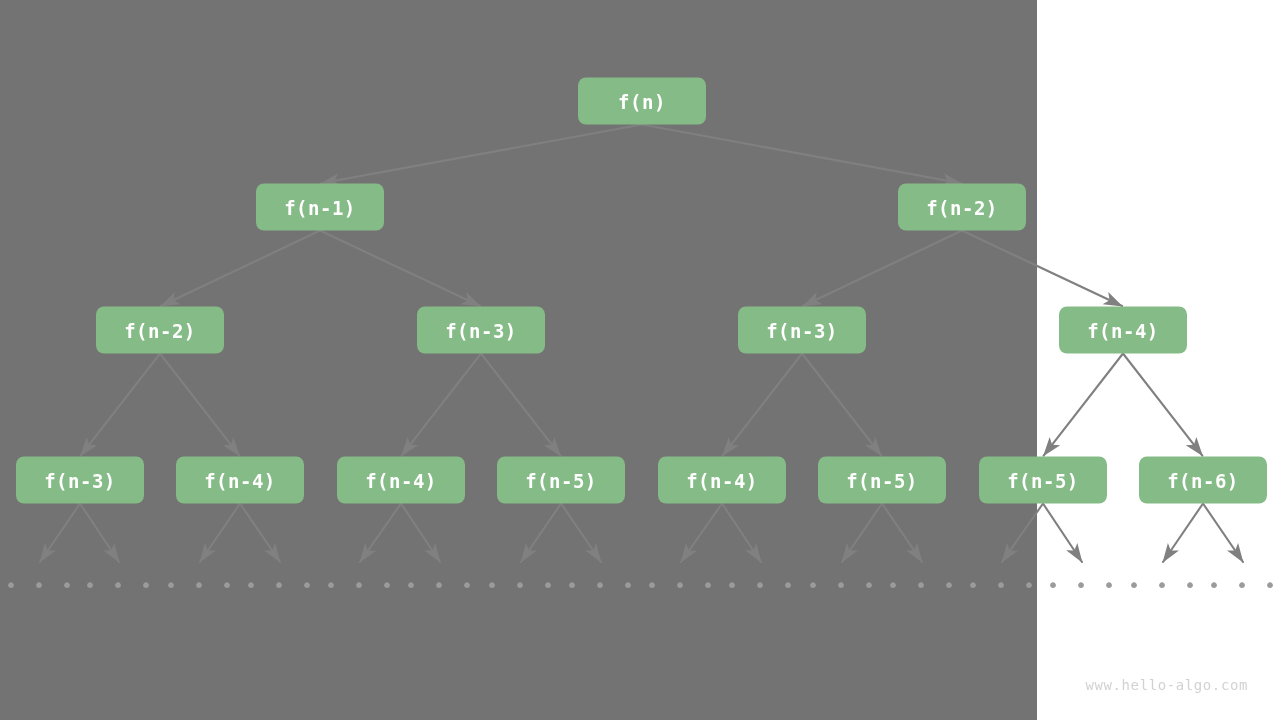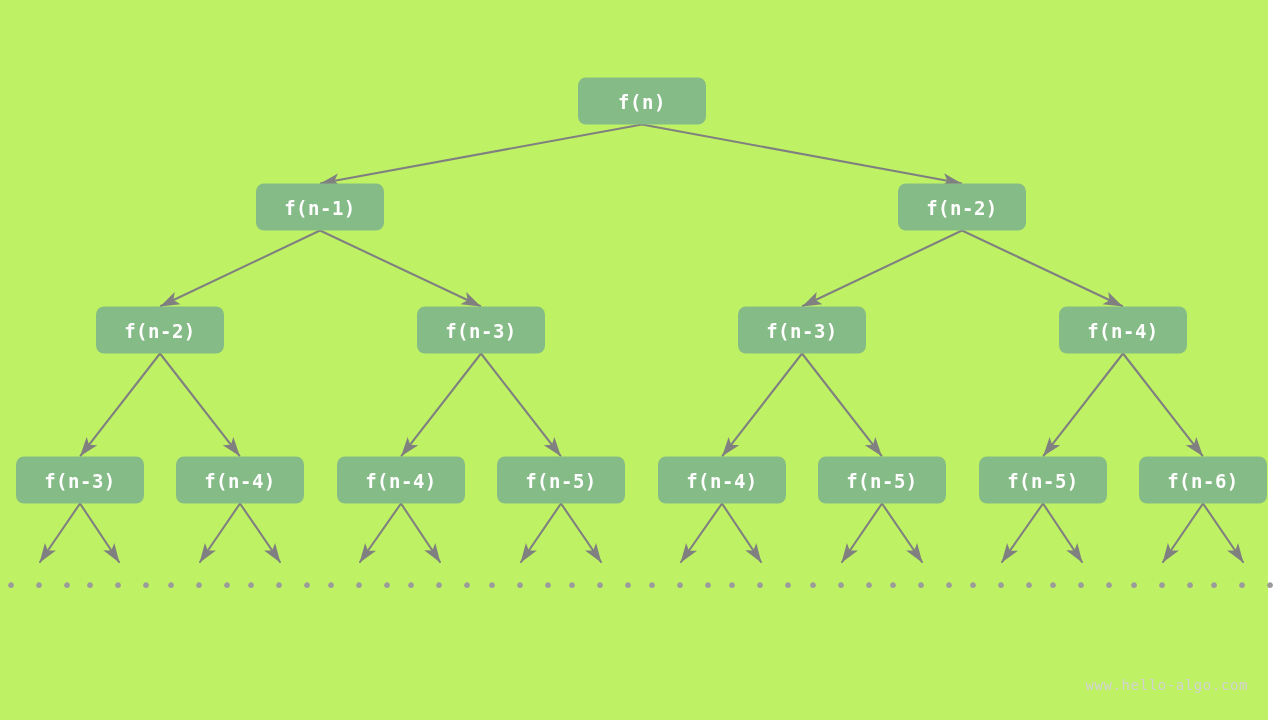--- a/index.html
+++ b/index.html
@@ -9,23 +9,23 @@
     background: #ffffff;
   }
   body {
     width: 1280px;
     height: 720px;
     font-family: "DejaVu Sans Mono", "Liberation Mono", monospace;
     overflow: hidden;
   }
   #diagram-root {
     position: relative;
-    width: 1268px;
+    width: 1037px;
     height: 720px;
-    background: #bef264;
+    background: #737373;
   }
   svg#tree-svg {
     position: absolute;
     top: 0;
     left: 0;
     width: 1280px;
     height: 720px;
     display: block;
   }
   .node-rect {

